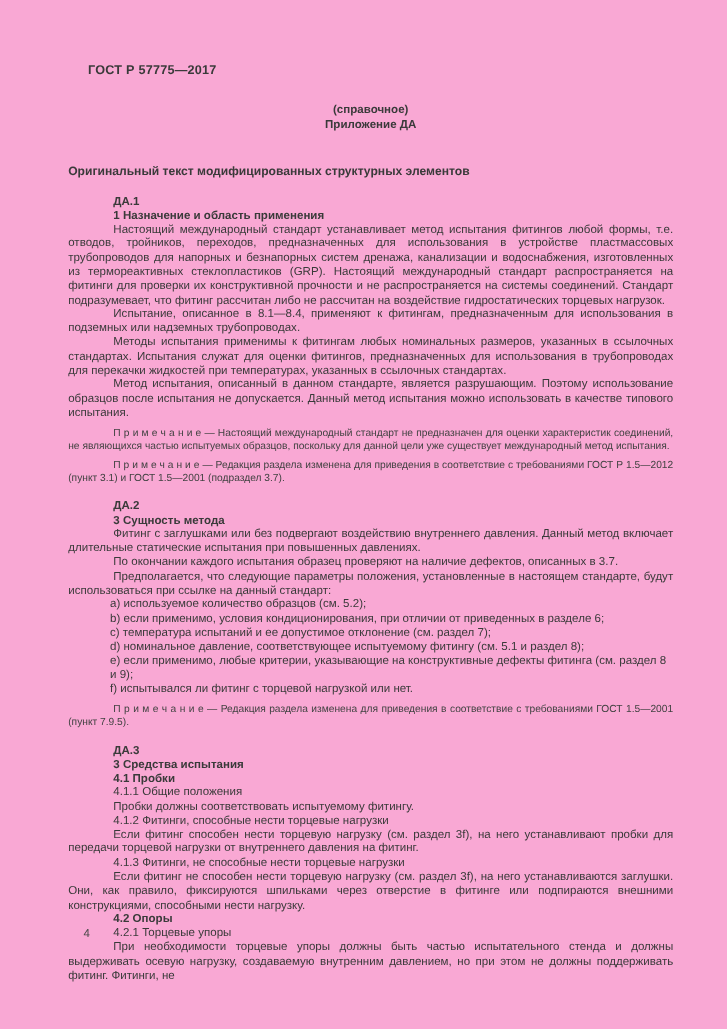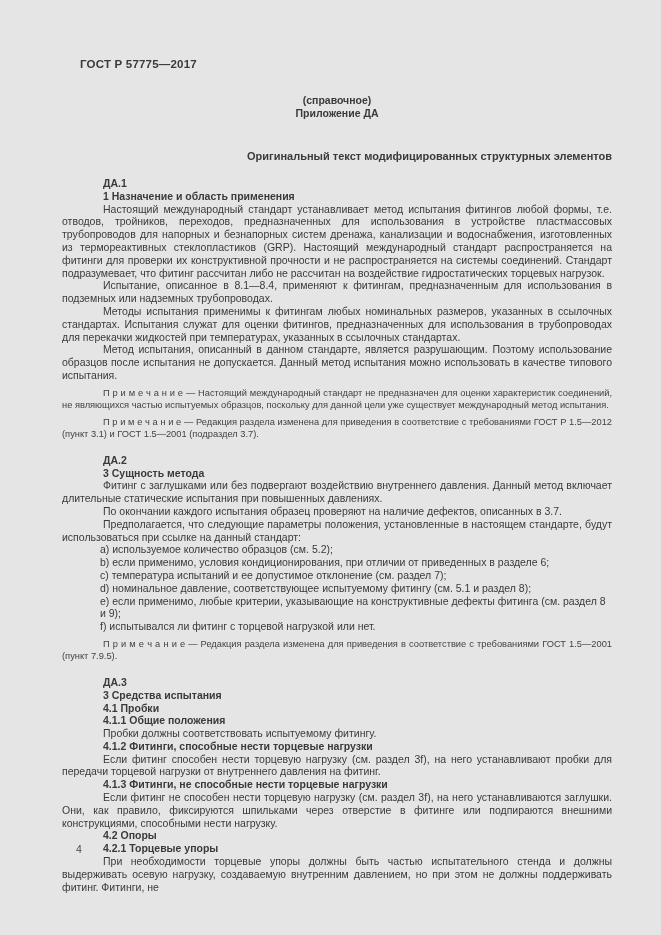--- a/index.html
+++ b/index.html
@@ -1,20 +1,20 @@
 <!DOCTYPE html>
 <html lang="ru"><head>
 <meta charset="utf-8">
 <style>
   html, body { margin: 0; padding: 0; background: #ffffff; }
   .page {
     position: relative;
     width: 661px;
     height: 935px;
-    background: #e5e5e5;
+    background: #f9a8d4;
     font-family: "Liberation Sans", sans-serif;
     color: #3a3a3a;
     box-sizing: border-box;
     padding: 58px 49px 0 62px;
     overflow: hidden;
   }
   .doc-code {
     font-weight: 700;
     font-size: 11.5px;
     line-height: 13px;
@@ -23,21 +23,21 @@
   }
   .appendix-block {
     margin-top: 23px;
     text-align: center;
     font-weight: 700;
     font-size: 10.5px;
     line-height: 13px;
   }
   .main-title {
     margin: 30px 0 0 0;
-    text-align: right;
+    text-align: left;
     font-weight: 700;
     font-size: 11px;
     line-height: 13px;
   }
   .section { margin-top: 14px; }
   .section.first { }
   .sec-label, .sec-title {
     font-weight: 700;
     font-size: 10.5px;
     line-height: 12.8px;
@@ -63,21 +63,20 @@
     text-align: justify;
     text-indent: 41px;
     margin: 5px 0 5px 0;
     color: #424242;
   }
   .subhead {
     font-size: 10.5px;
     line-height: 12.8px;
     text-indent: 41px;
     margin: 0;
-    font-weight: bold;
   }
   .subhead.bold { font-weight: 700; }
   .page-number {
     position: absolute;
     left: 76px;
     top: 843px;
     font-size: 10.5px;
     color: #4a4a4a;
   }
 </style>

